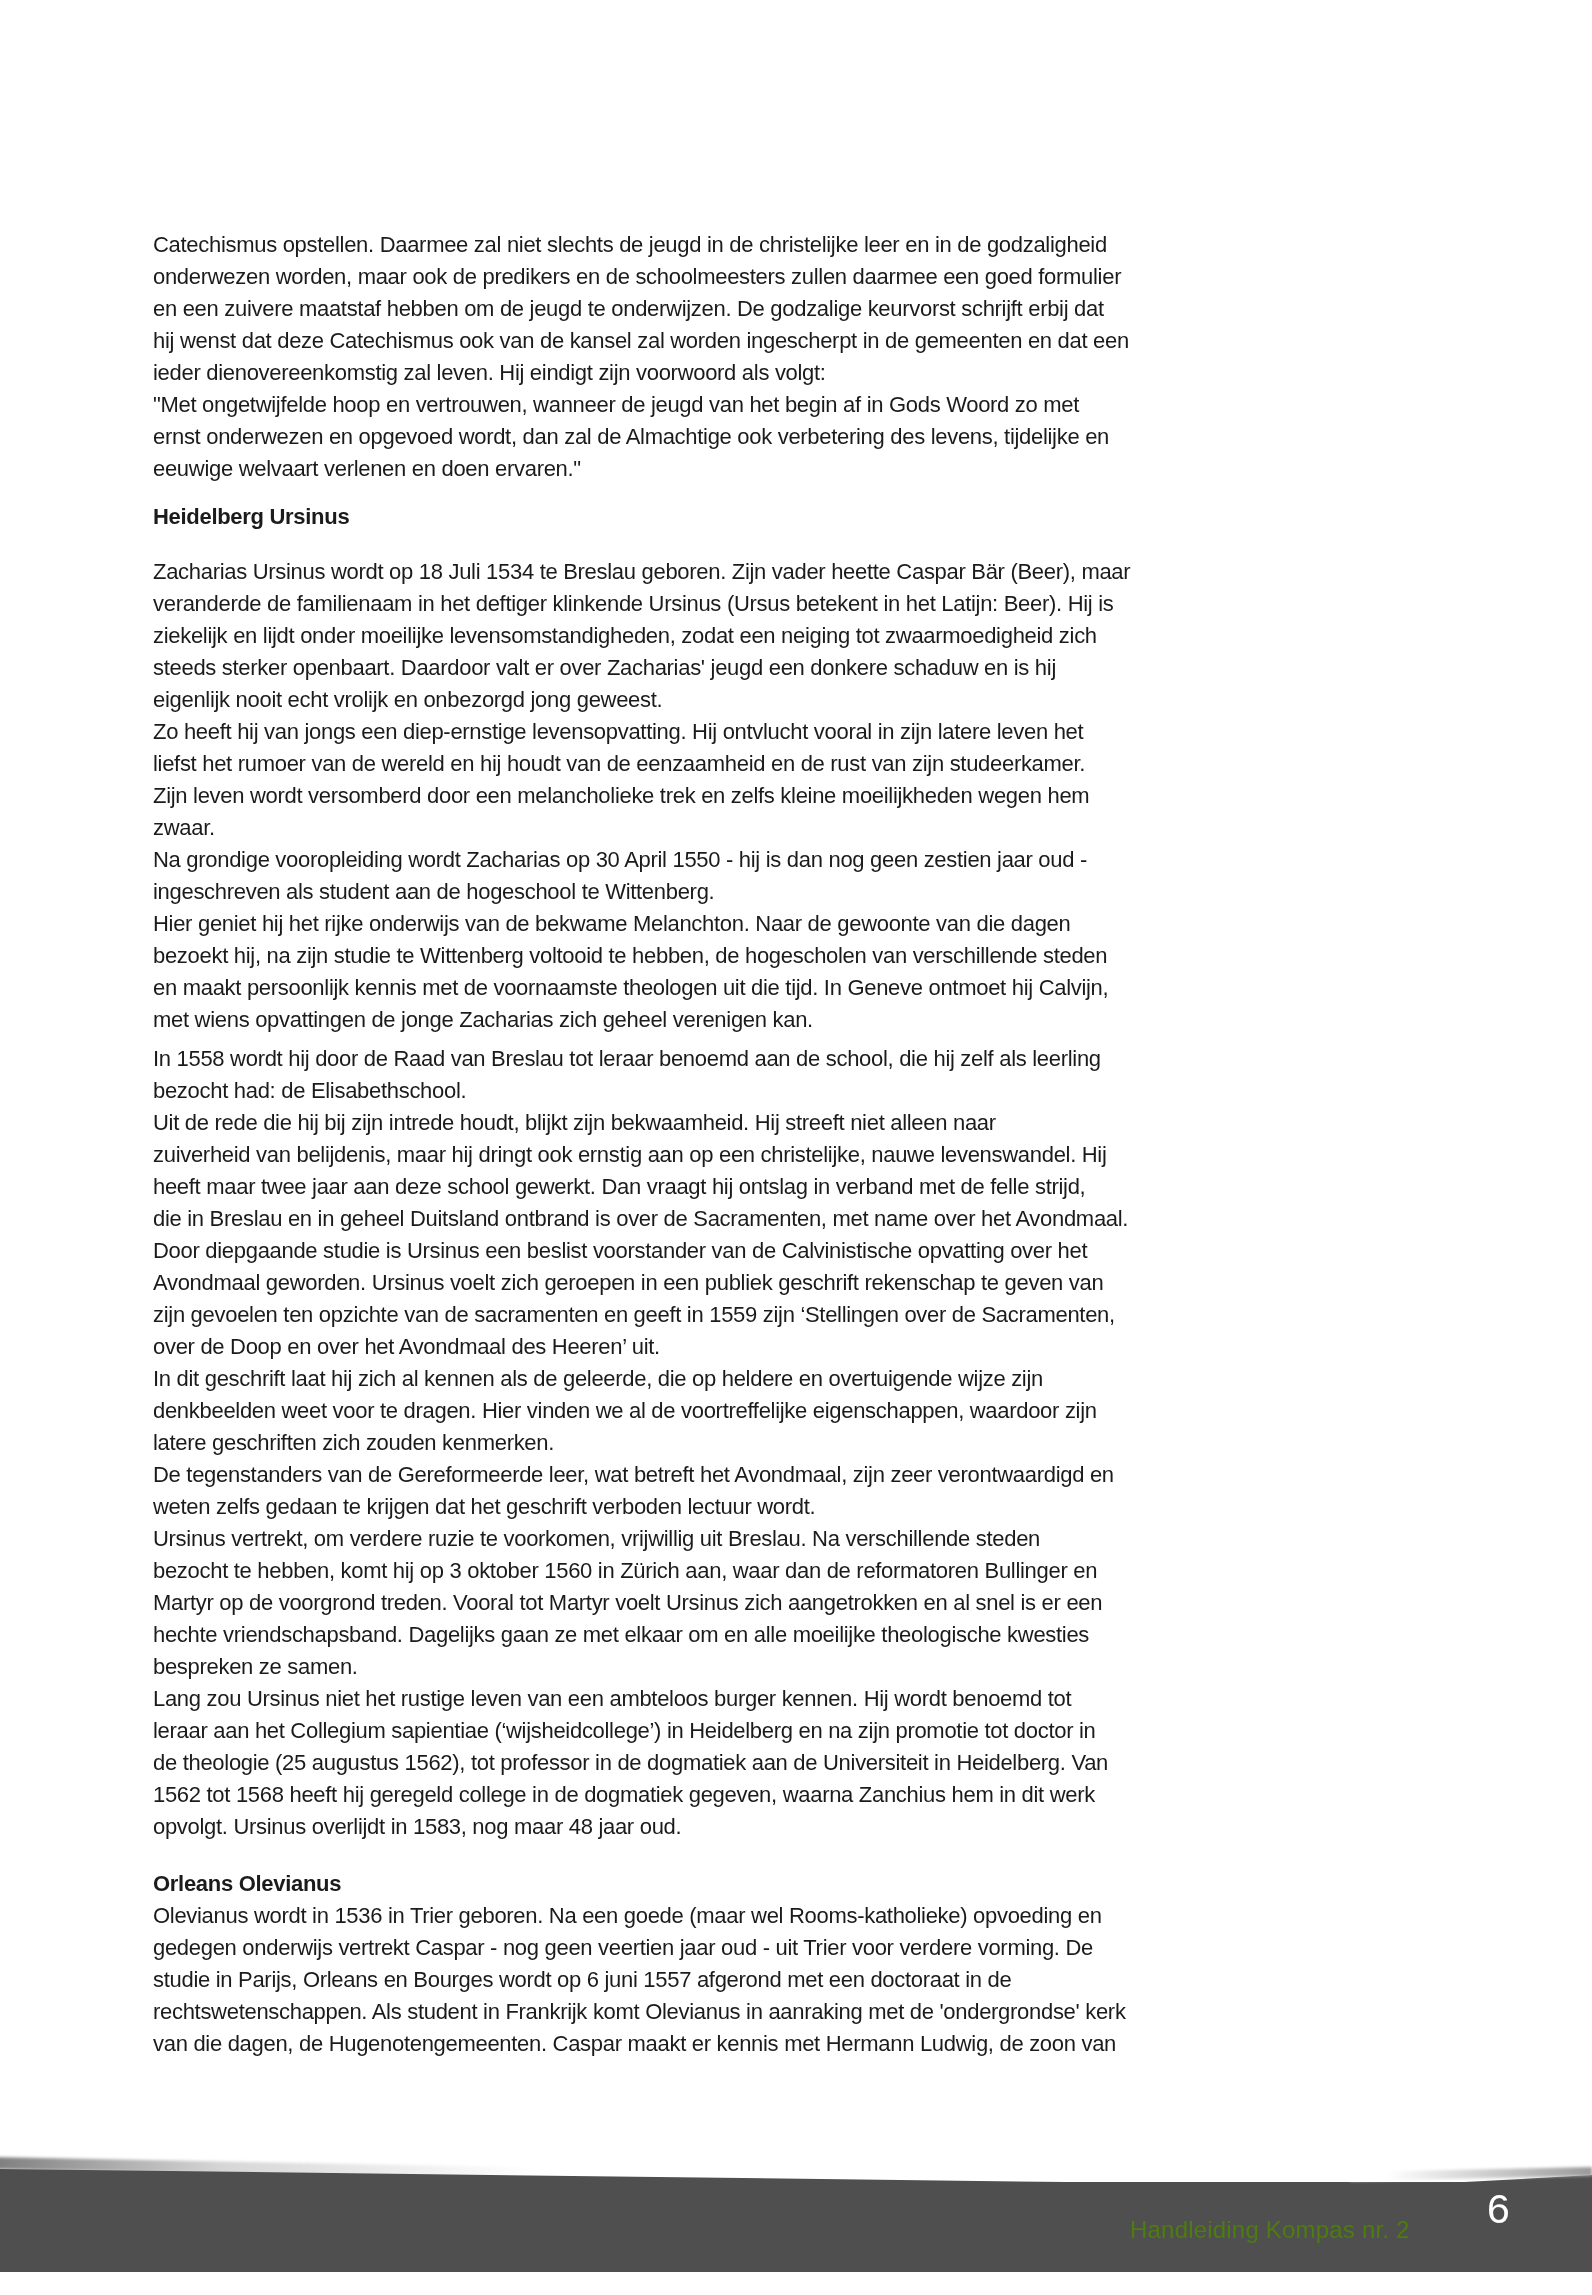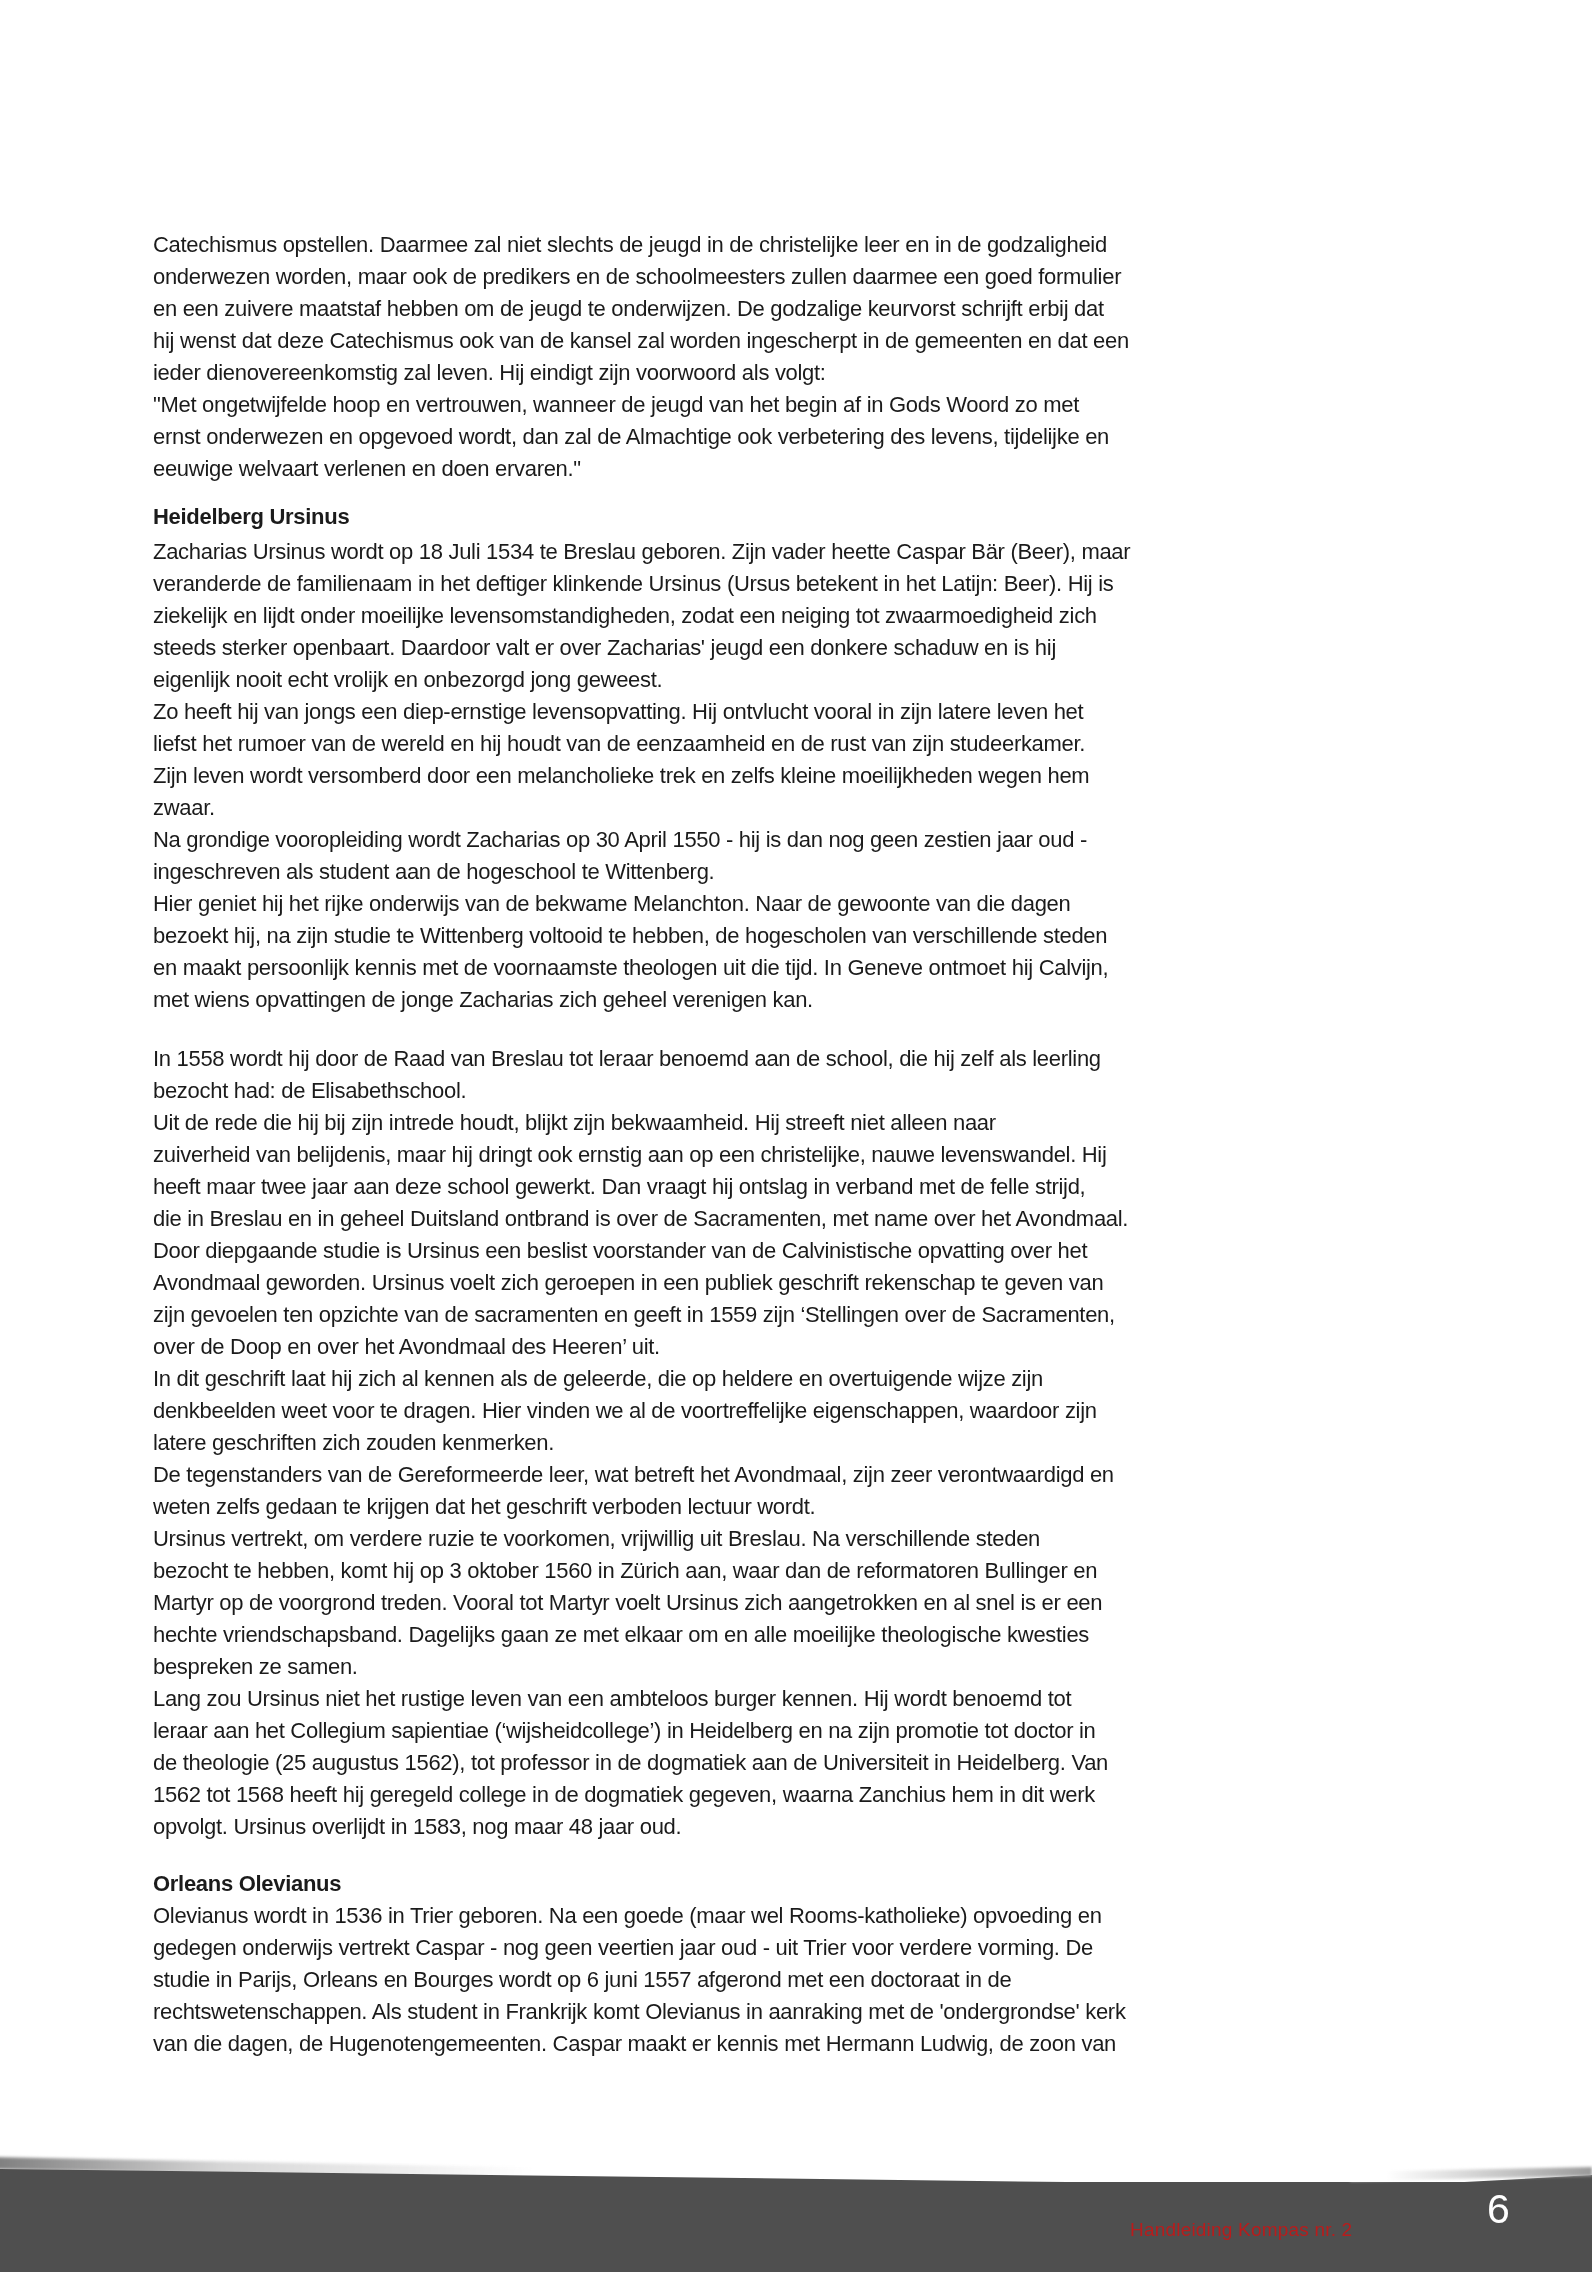--- a/index.html
+++ b/index.html
@@ -28,21 +28,21 @@
     filter:blur(1.7px);
   }
   .footer-sheen-right{
     position:absolute;right:0;top:2167px;width:242px;height:8.6px;
     background:linear-gradient(to left,#9a9a9a 0%,#ffffff 85%);
     transform:rotate(-1.2deg);transform-origin:right top;
     filter:blur(1.7px);
   }
   .footer-title{
     position:absolute;left:1130px;top:2218px;
-    font-size:19px;line-height:24px;color:#b91c1c;
+    font-size:24px;line-height:24px;color:#4d7c0f;
     letter-spacing:0.2px;white-space:pre;
   }
   .footer-page-number{
     position:absolute;left:1476px;top:2188px;width:45px;
     font-size:41px;line-height:43px;color:#ffffff;
     text-align:center;
   }
 </style>
 </head>
 <body>
@@ -53,21 +53,21 @@
 onderwezen worden, maar ook de predikers en de schoolmeesters zullen daarmee een goed formulier
 en een zuivere maatstaf hebben om de jeugd te onderwijzen. De godzalige keurvorst schrijft erbij dat
 hij wenst dat deze Catechismus ook van de kansel zal worden ingescherpt in de gemeenten en dat een
 ieder dienovereenkomstig zal leven. Hij eindigt zijn voorwoord als volgt:
 "Met ongetwijfelde hoop en vertrouwen, wanneer de jeugd van het begin af in Gods Woord zo met
 ernst onderwezen en opgevoed wordt, dan zal de Almachtige ook verbetering des levens, tijdelijke en
 eeuwige welvaart verlenen en doen ervaren."</div>
 
   <div class="txt h" style="top:501px">Heidelberg Ursinus</div>
 
-  <div class="txt" style="top:536px">Zacharias Ursinus wordt op 18 Juli 1534 te Breslau geboren. Zijn vader heette Caspar Bär (Beer), maar
+  <div class="txt" style="top:556px">Zacharias Ursinus wordt op 18 Juli 1534 te Breslau geboren. Zijn vader heette Caspar Bär (Beer), maar
 veranderde de familienaam in het deftiger klinkende Ursinus (Ursus betekent in het Latijn: Beer). Hij is
 ziekelijk en lijdt onder moeilijke levensomstandigheden, zodat een neiging tot zwaarmoedigheid zich
 steeds sterker openbaart. Daardoor valt er over Zacharias' jeugd een donkere schaduw en is hij
 eigenlijk nooit echt vrolijk en onbezorgd jong geweest.
 Zo heeft hij van jongs een diep-ernstige levensopvatting. Hij ontvlucht vooral in zijn latere leven het
 liefst het rumoer van de wereld en hij houdt van de eenzaamheid en de rust van zijn studeerkamer.
 Zijn leven wordt versomberd door een melancholieke trek en zelfs kleine moeilijkheden wegen hem
 zwaar.
 Na grondige vooropleiding wordt Zacharias op 30 April 1550 - hij is dan nog geen zestien jaar oud -
 ingeschreven als student aan de hogeschool te Wittenberg.

